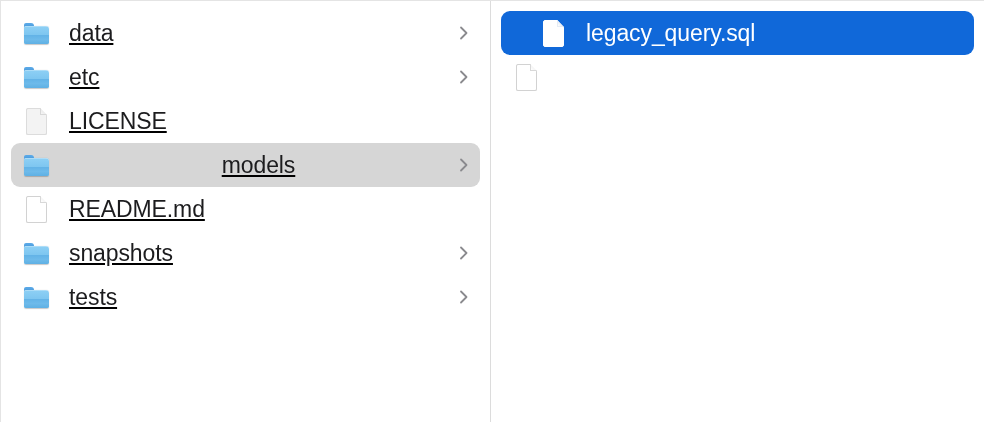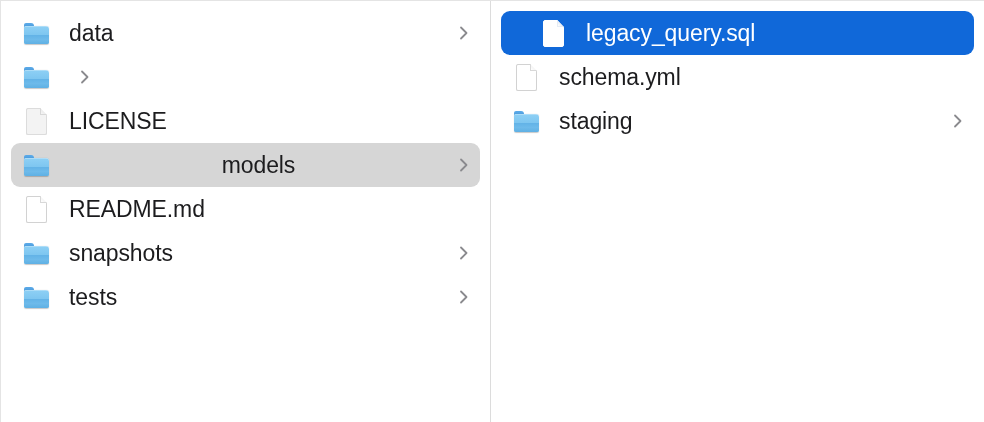--- a/index.html
+++ b/index.html
@@ -28,20 +28,21 @@
   .column {
     position: relative;
     height: 100%;
     box-sizing: border-box;
     background: #ffffff;
     padding-top: 10px;
   }
   .column-left {
     width: 490px;
     border-right: 1px solid #dcdcdc;
+    text-decoration: underline;
   }
   .column-right {
     width: 493px;
   }
 
   .row {
     position: relative;
     height: 44px;
     display: flex;
     align-items: center;
@@ -201,20 +202,21 @@
           </svg>
         </span>
       </div>
       <div class="row">
         <span class="icon-wrap">
           <span class="icon-folder">
             <span class="tab"></span>
             <span class="body"></span>
           </span>
         </span>
+        <span class="row-label">etc</span>
         <span class="chevron">
           <svg width="12" height="18" viewBox="0 0 12 18" fill="none">
             <path d="M3 3.5 L8.5 9 L3 14.5" stroke="#8a8a8e" stroke-width="1.8" stroke-linecap="round" stroke-linejoin="round"></path>
           </svg>
         </span>
       </div>
       <div class="row">
         <span class="icon-wrap">
           <span class="icon-doc plain">
             <span class="page"></span>
@@ -288,32 +290,17 @@
         <span class="row-label">legacy_query.sql</span>
         <span class="chevron chevron-hidden"></span>
       </div>
       <div class="row">
         <span class="icon-wrap">
           <span class="icon-doc">
             <span class="page"></span>
             <span class="fold"></span>
           </span>
         </span>
-        <span class="row-label">schema.yml</span>
         <span class="chevron chevron-hidden"></span>
       </div>
-      <div class="row">
-        <span class="icon-wrap">
-          <span class="icon-folder">
-            <span class="tab"></span>
-            <span class="body"></span>
-          </span>
-        </span>
-        <span class="row-label">staging</span>
-        <span class="chevron">
-          <svg width="12" height="18" viewBox="0 0 12 18" fill="none">
-            <path d="M3 3.5 L8.5 9 L3 14.5" stroke="#8a8a8e" stroke-width="1.8" stroke-linecap="round" stroke-linejoin="round"></path>
-          </svg>
-        </span>
-      </div>
     </div>
 
 </div>
 
 </body></html>

